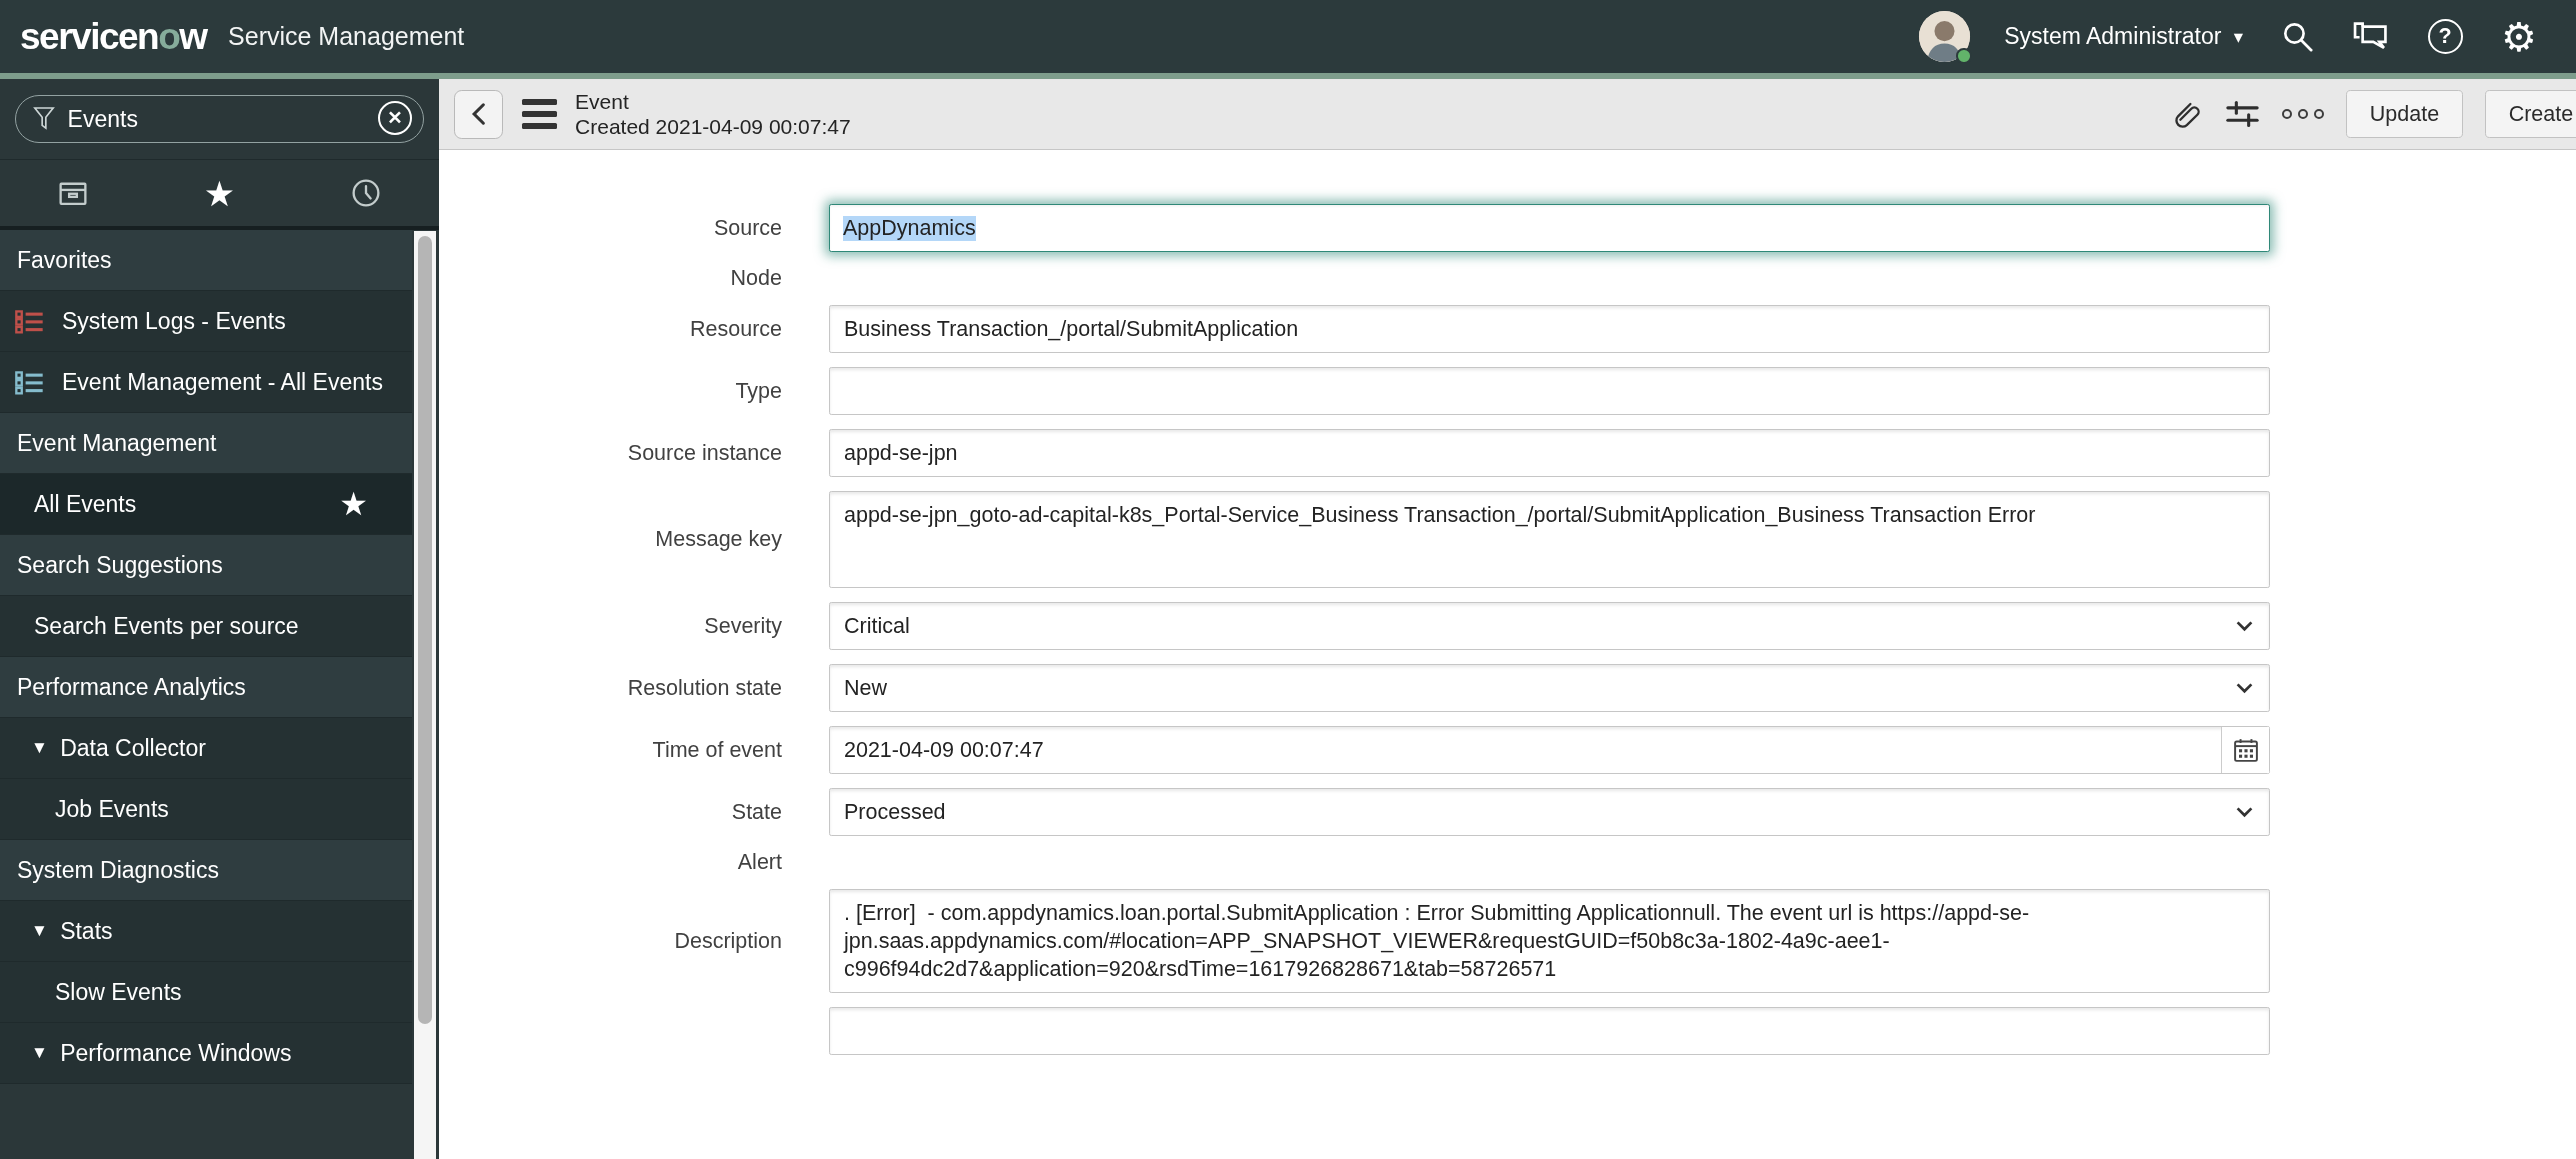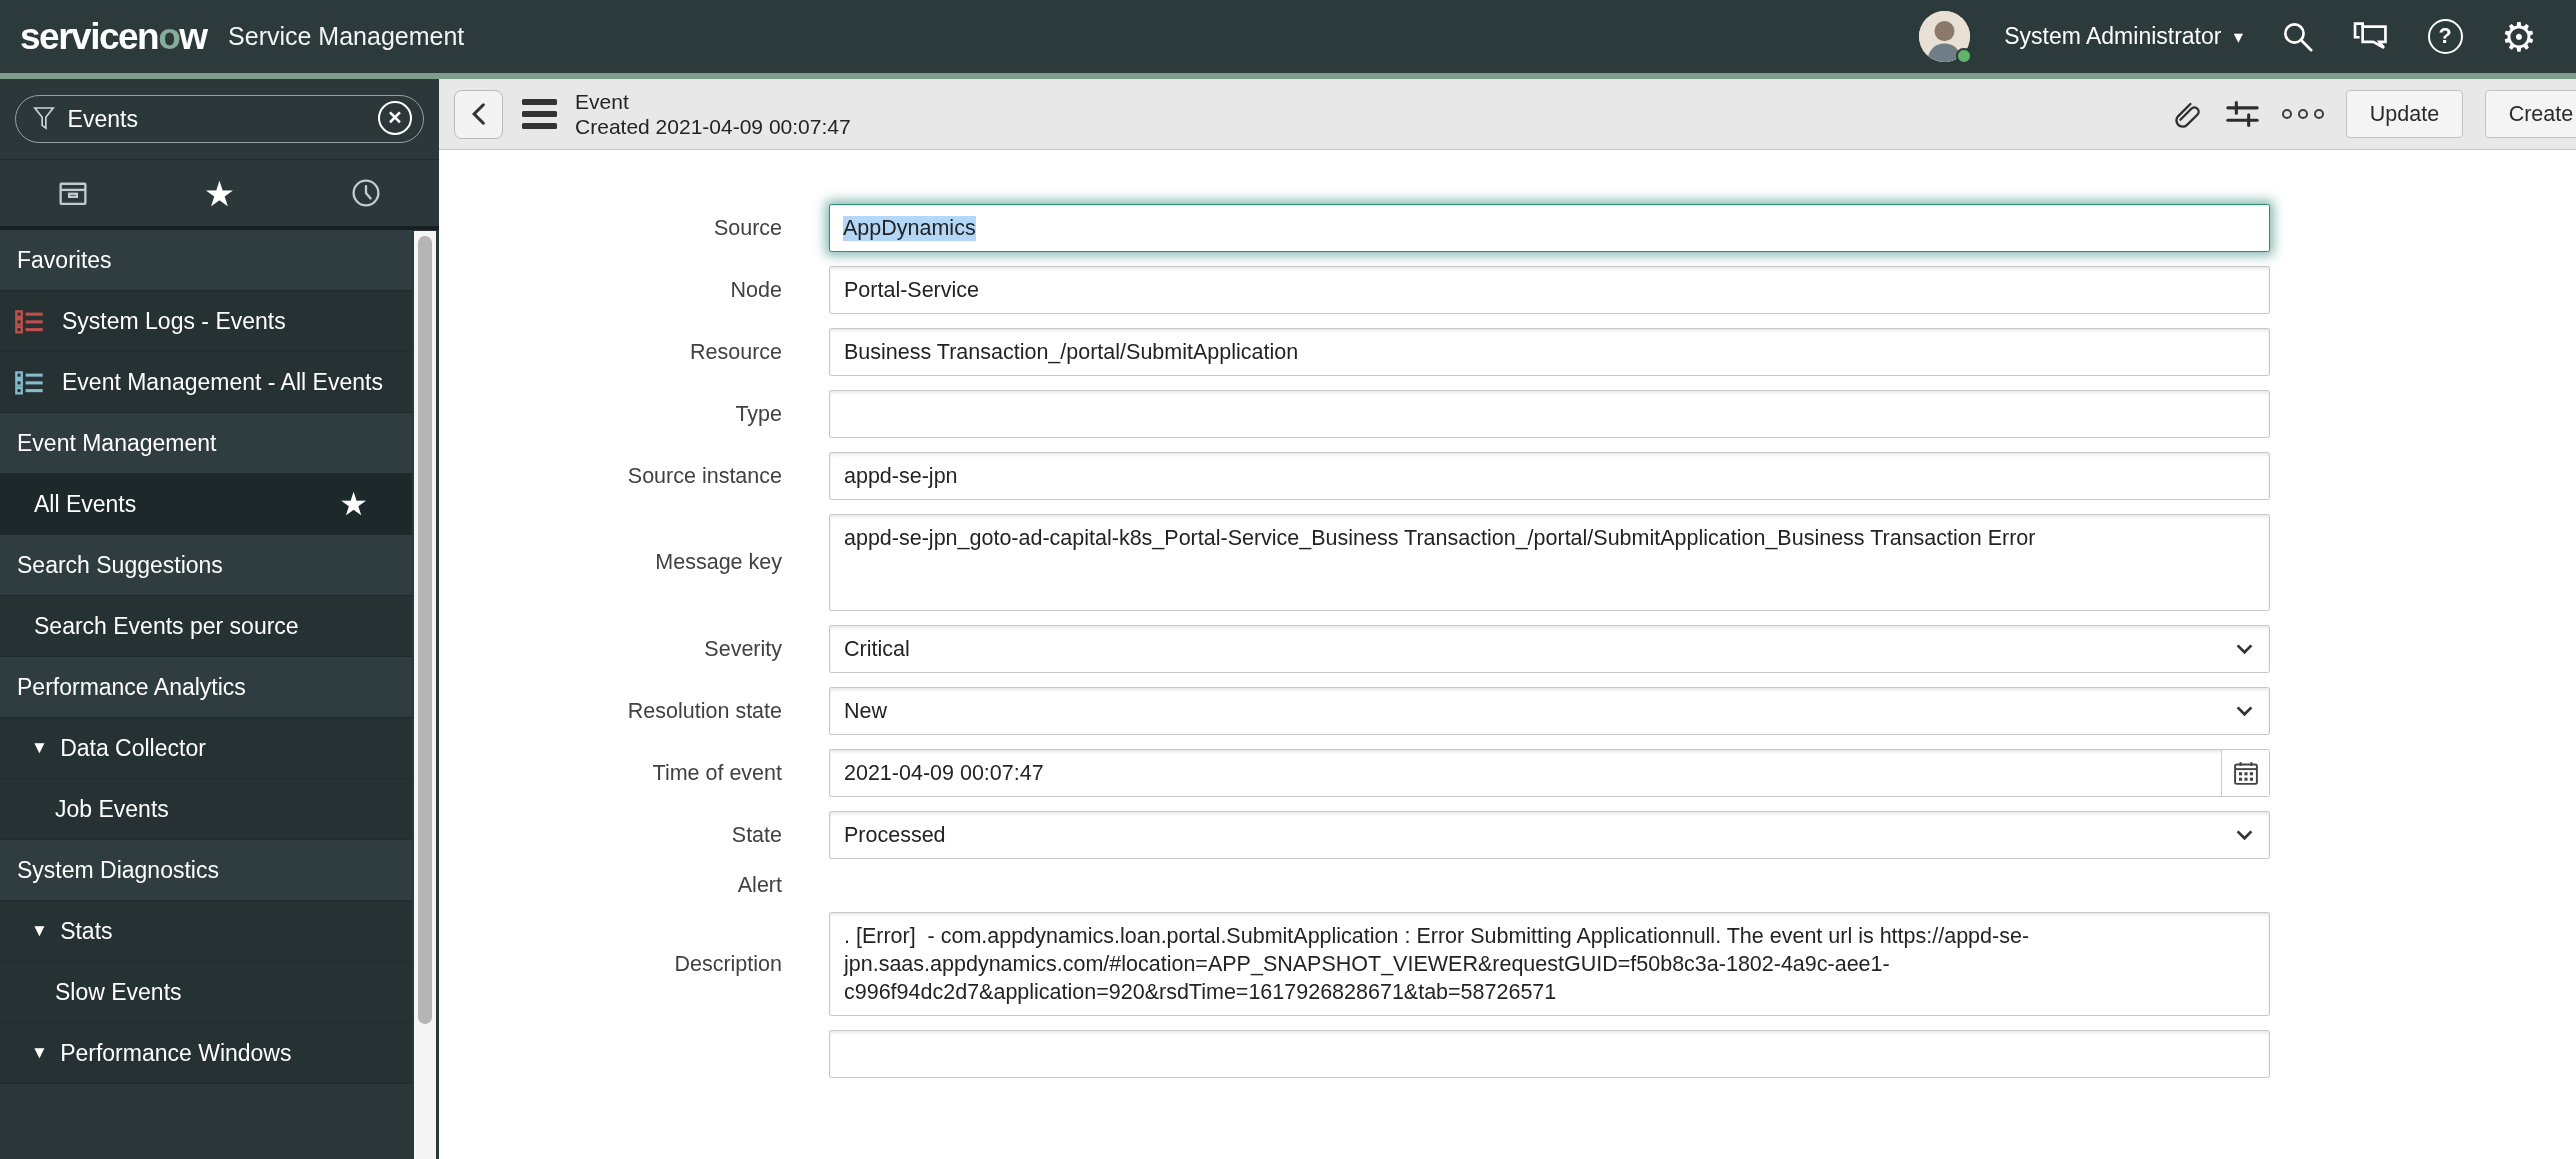--- a/index.html
+++ b/index.html
@@ -304,23 +304,20 @@
         <div class="flabel">Source</div>
         <div class="ffield">
           <div class="focused">
             <span class="sel-text">AppDynamics</span>
           </div>
         </div>
       </div>
 
       <div class="frow">
         <div class="flabel">Node</div>
-        <div class="ffield">
-          <input class="tinput" type="text" value="Portal-Service" style="">
-        </div>
       </div>
 
       <div class="frow">
         <div class="flabel">Resource</div>
         <div class="ffield">
           <input class="tinput" type="text" value="Business Transaction_/portal/SubmitApplication" style="">
         </div>
       </div>
 
       <div class="frow">

